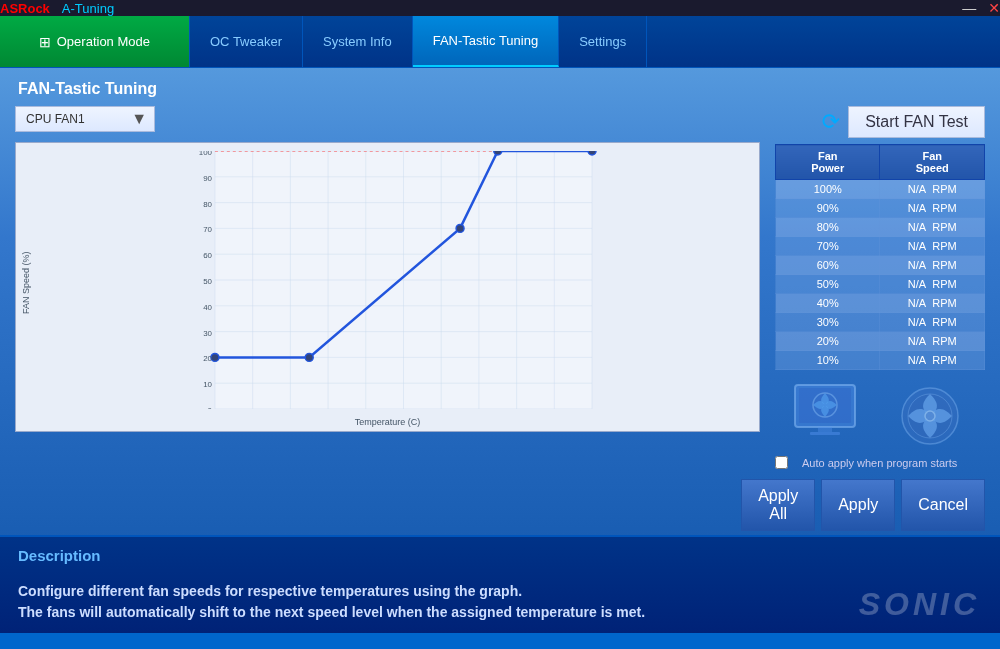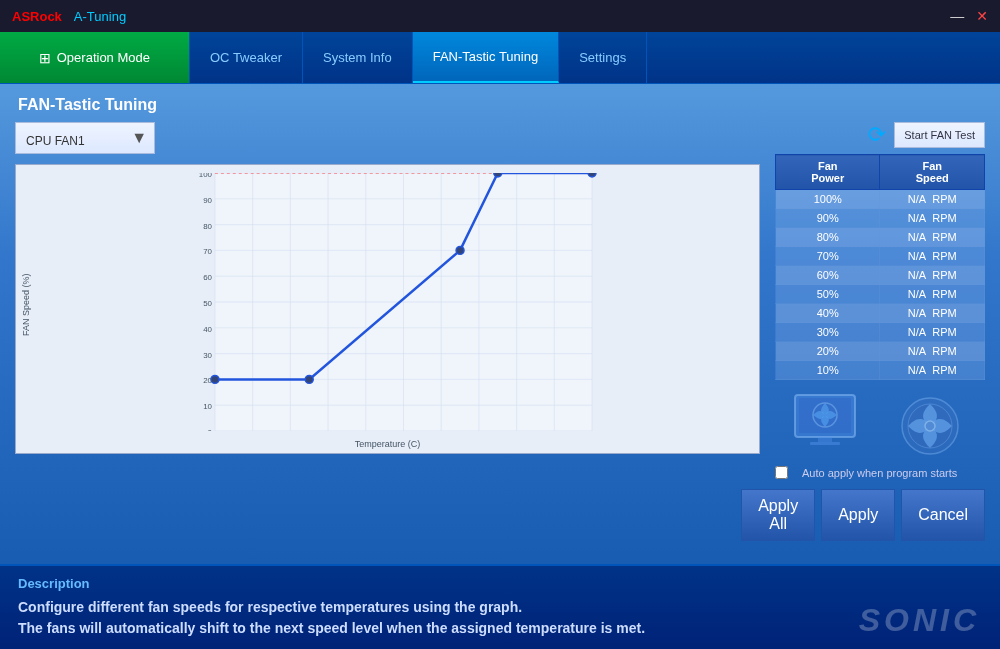--- a/index.html
+++ b/index.html
@@ -8,25 +8,25 @@
       height: 649px;
       font-family: Arial, sans-serif;
       background: #0066cc;
       overflow: hidden;
       position: relative;
     }
 
     
     .title-bar {
       background: #1a1a2e;
-      height: 32px;
+      height: 16px;
       display: flex;
       align-items: center;
       justify-content: space-between;
-      padding: 0 12px;
+      padding: 0 0;
     }
     .title-bar-logo {
       display: flex;
       align-items: center;
       gap: 8px;
     }
     .asrock-logo {
       color: #fff;
       font-size: 13px;
       font-weight: bold;
@@ -110,21 +110,21 @@
     }
 
     
     .fan-selector {
       position: relative;
       display: inline-block;
     }
     .fan-dropdown {
       background: linear-gradient(180deg, #eef4ff 0%, #dde8ff 100%);
       border: 1px solid #aabbdd;
-      padding: 11px 30px 5px 10px;
+      padding: 5px 30px 5px 10px;
       font-size: 12px;
       color: #333;
       cursor: pointer;
       width: 140px;
       appearance: none;
     }
     .dropdown-arrow {
       position: absolute;
       right: 8px;
       top: 50%;
@@ -167,22 +167,22 @@
     .fan-spin-icon {
       color: #00aaff;
       font-size: 22px;
       animation: spin 2s linear infinite;
     }
     @keyframes spin { from { transform: rotate(0deg); } to { transform: rotate(360deg); } }
     .start-fan-btn {
       background: linear-gradient(180deg, #eef4ff 0%, #dde8ff 100%);
       border: 1px solid #aabbdd;
       color: #334;
-      font-size: 11px;
-      padding: 6px 9px;
+      font-size: 16px;
+      padding: 6px 16px;
       cursor: pointer;
     }
 
     
     .fan-table {
       width: 100%;
       border-collapse: collapse;
       font-size: 11px;
     }
     .fan-table th {
@@ -257,23 +257,23 @@
     }
 
     
     .description-area {
       background: linear-gradient(180deg, #003388 0%, #002277 100%);
       padding: 10px 18px;
       border-top: 2px solid #0055bb;
     }
     .desc-title {
       color: #66bbff;
-      font-size: 13px;
+      font-size: 15px;
       font-weight: bold;
-      margin-bottom: 6px;
+      margin-bottom: 17px;
     }
     .desc-text {
       color: #ccddff;
       font-size: 14px;
       line-height: 1.5;
       font-weight: bold;
     }
 
     
     .sonic-watermark {

